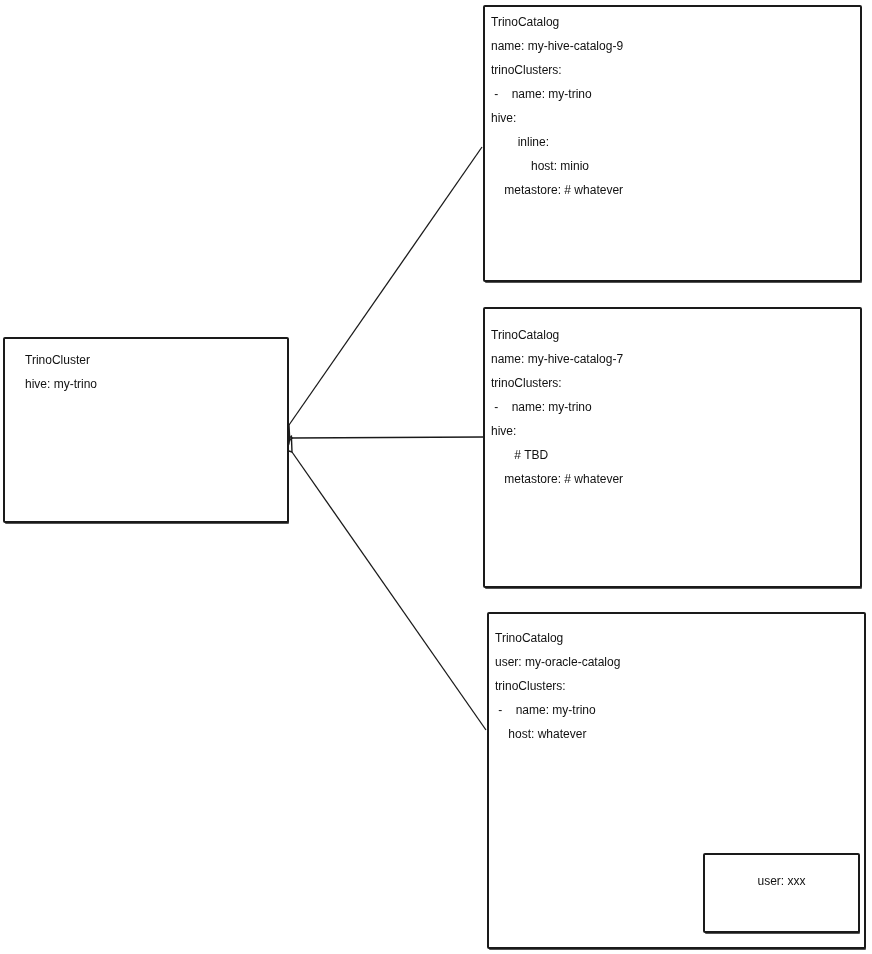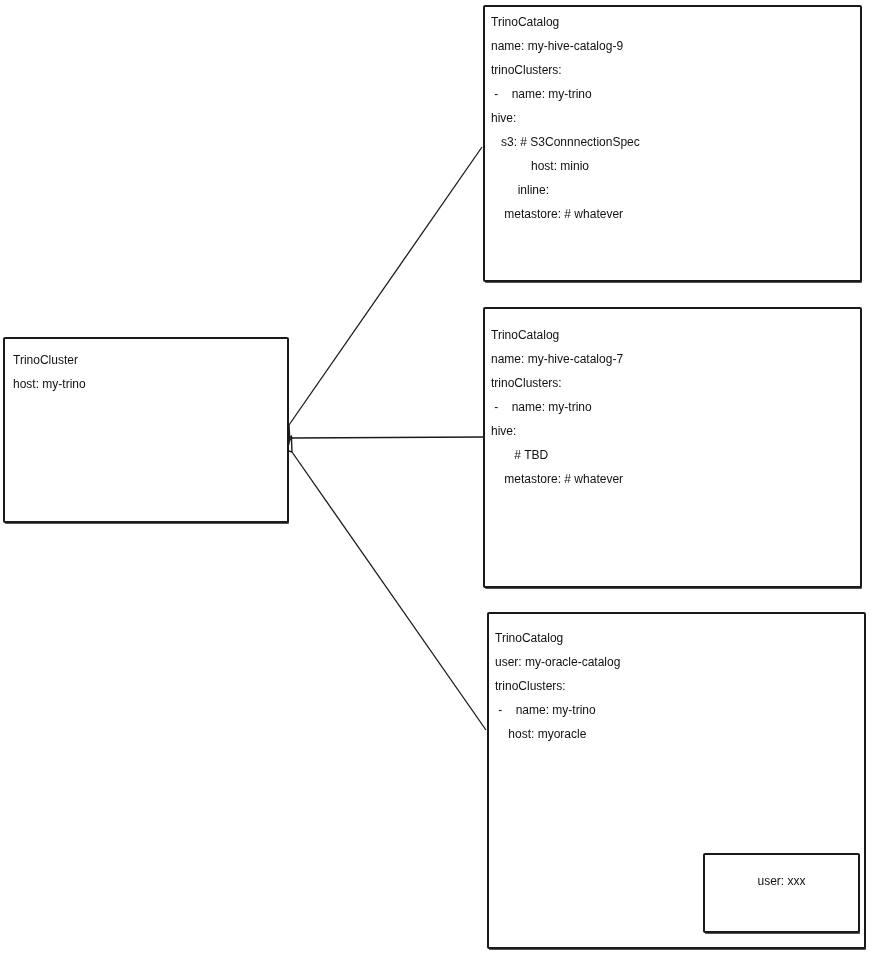--- a/index.html
+++ b/index.html
@@ -35,21 +35,21 @@
     white-space: pre;
     font-size: 12px;
     line-height: 24px;
     color: #111111;
   }
   .box-cluster {
     left: 3px;
     top: 337px;
     width: 286px;
     height: 186px;
-    padding: 9px 4px 0 8px;
+    padding: 9px 4px 0 20px;
   }
   .box-catalog1 {
     left: 483px;
     top: 5px;
     width: 379px;
     height: 277px;
     padding: 3px 4px 0 6px;
   }
   .box-catalog2 {
     left: 483px;
@@ -88,50 +88,49 @@
       </marker>
     </defs>
     <path d="M482,147 L289,425" fill="none" stroke="#1a1a1a" stroke-width="1.3" marker-end="url(#arrowhead)"></path>
     <path d="M483,437 L292,438" fill="none" stroke="#1a1a1a" stroke-width="1.7" marker-end="url(#arrowhead)"></path>
     <path d="M486,730 L292,452" fill="none" stroke="#1a1a1a" stroke-width="1.3" marker-end="url(#arrowhead)"></path>
     <path d="M761,817 Q770,833 786,851" fill="none" stroke="#1a1a1a" stroke-width="1.4" marker-end="url(#arrowhead)"></path>
   </svg>
 
   <div class="box box-cluster">
     <div class="yline">TrinoCluster</div>
-    <div class="yline">host: my-trino</div>
+    <div class="yline">hive: my-trino</div>
   </div>
 
   <div class="box box-catalog1">
     <div class="yline">TrinoCatalog</div>
     <div class="yline">name: my-hive-catalog-9</div>
     <div class="yline">trinoClusters:</div>
     <div class="yline"> -    name: my-trino</div>
     <div class="yline">hive:</div>
-    <div class="yline">   s3: # S3ConnnectionSpec</div>
+    <div class="yline">        inline:</div>
     <div class="yline">            host: minio</div>
-    <div class="yline">        inline:</div>
     <div class="yline">    metastore: # whatever</div>
   </div>
 
   <div class="box box-catalog2">
     <div class="yline">TrinoCatalog</div>
     <div class="yline">name: my-hive-catalog-7</div>
     <div class="yline">trinoClusters:</div>
     <div class="yline"> -    name: my-trino</div>
     <div class="yline">hive:</div>
     <div class="yline">       # TBD</div>
     <div class="yline">    metastore: # whatever</div>
   </div>
 
   <div class="box box-catalog3">
     <div class="yline">TrinoCatalog</div>
     <div class="yline">user: my-oracle-catalog</div>
     <div class="yline">trinoClusters:</div>
     <div class="yline"> -    name: my-trino</div>
-    <div class="yline">    host: myoracle</div>
+    <div class="yline">    host: whatever</div>
   </div>
 
   <div class="box box-secret">
     <div class="yline">user: xxx</div>
   </div>
 
 </div>
 
 </body></html>

